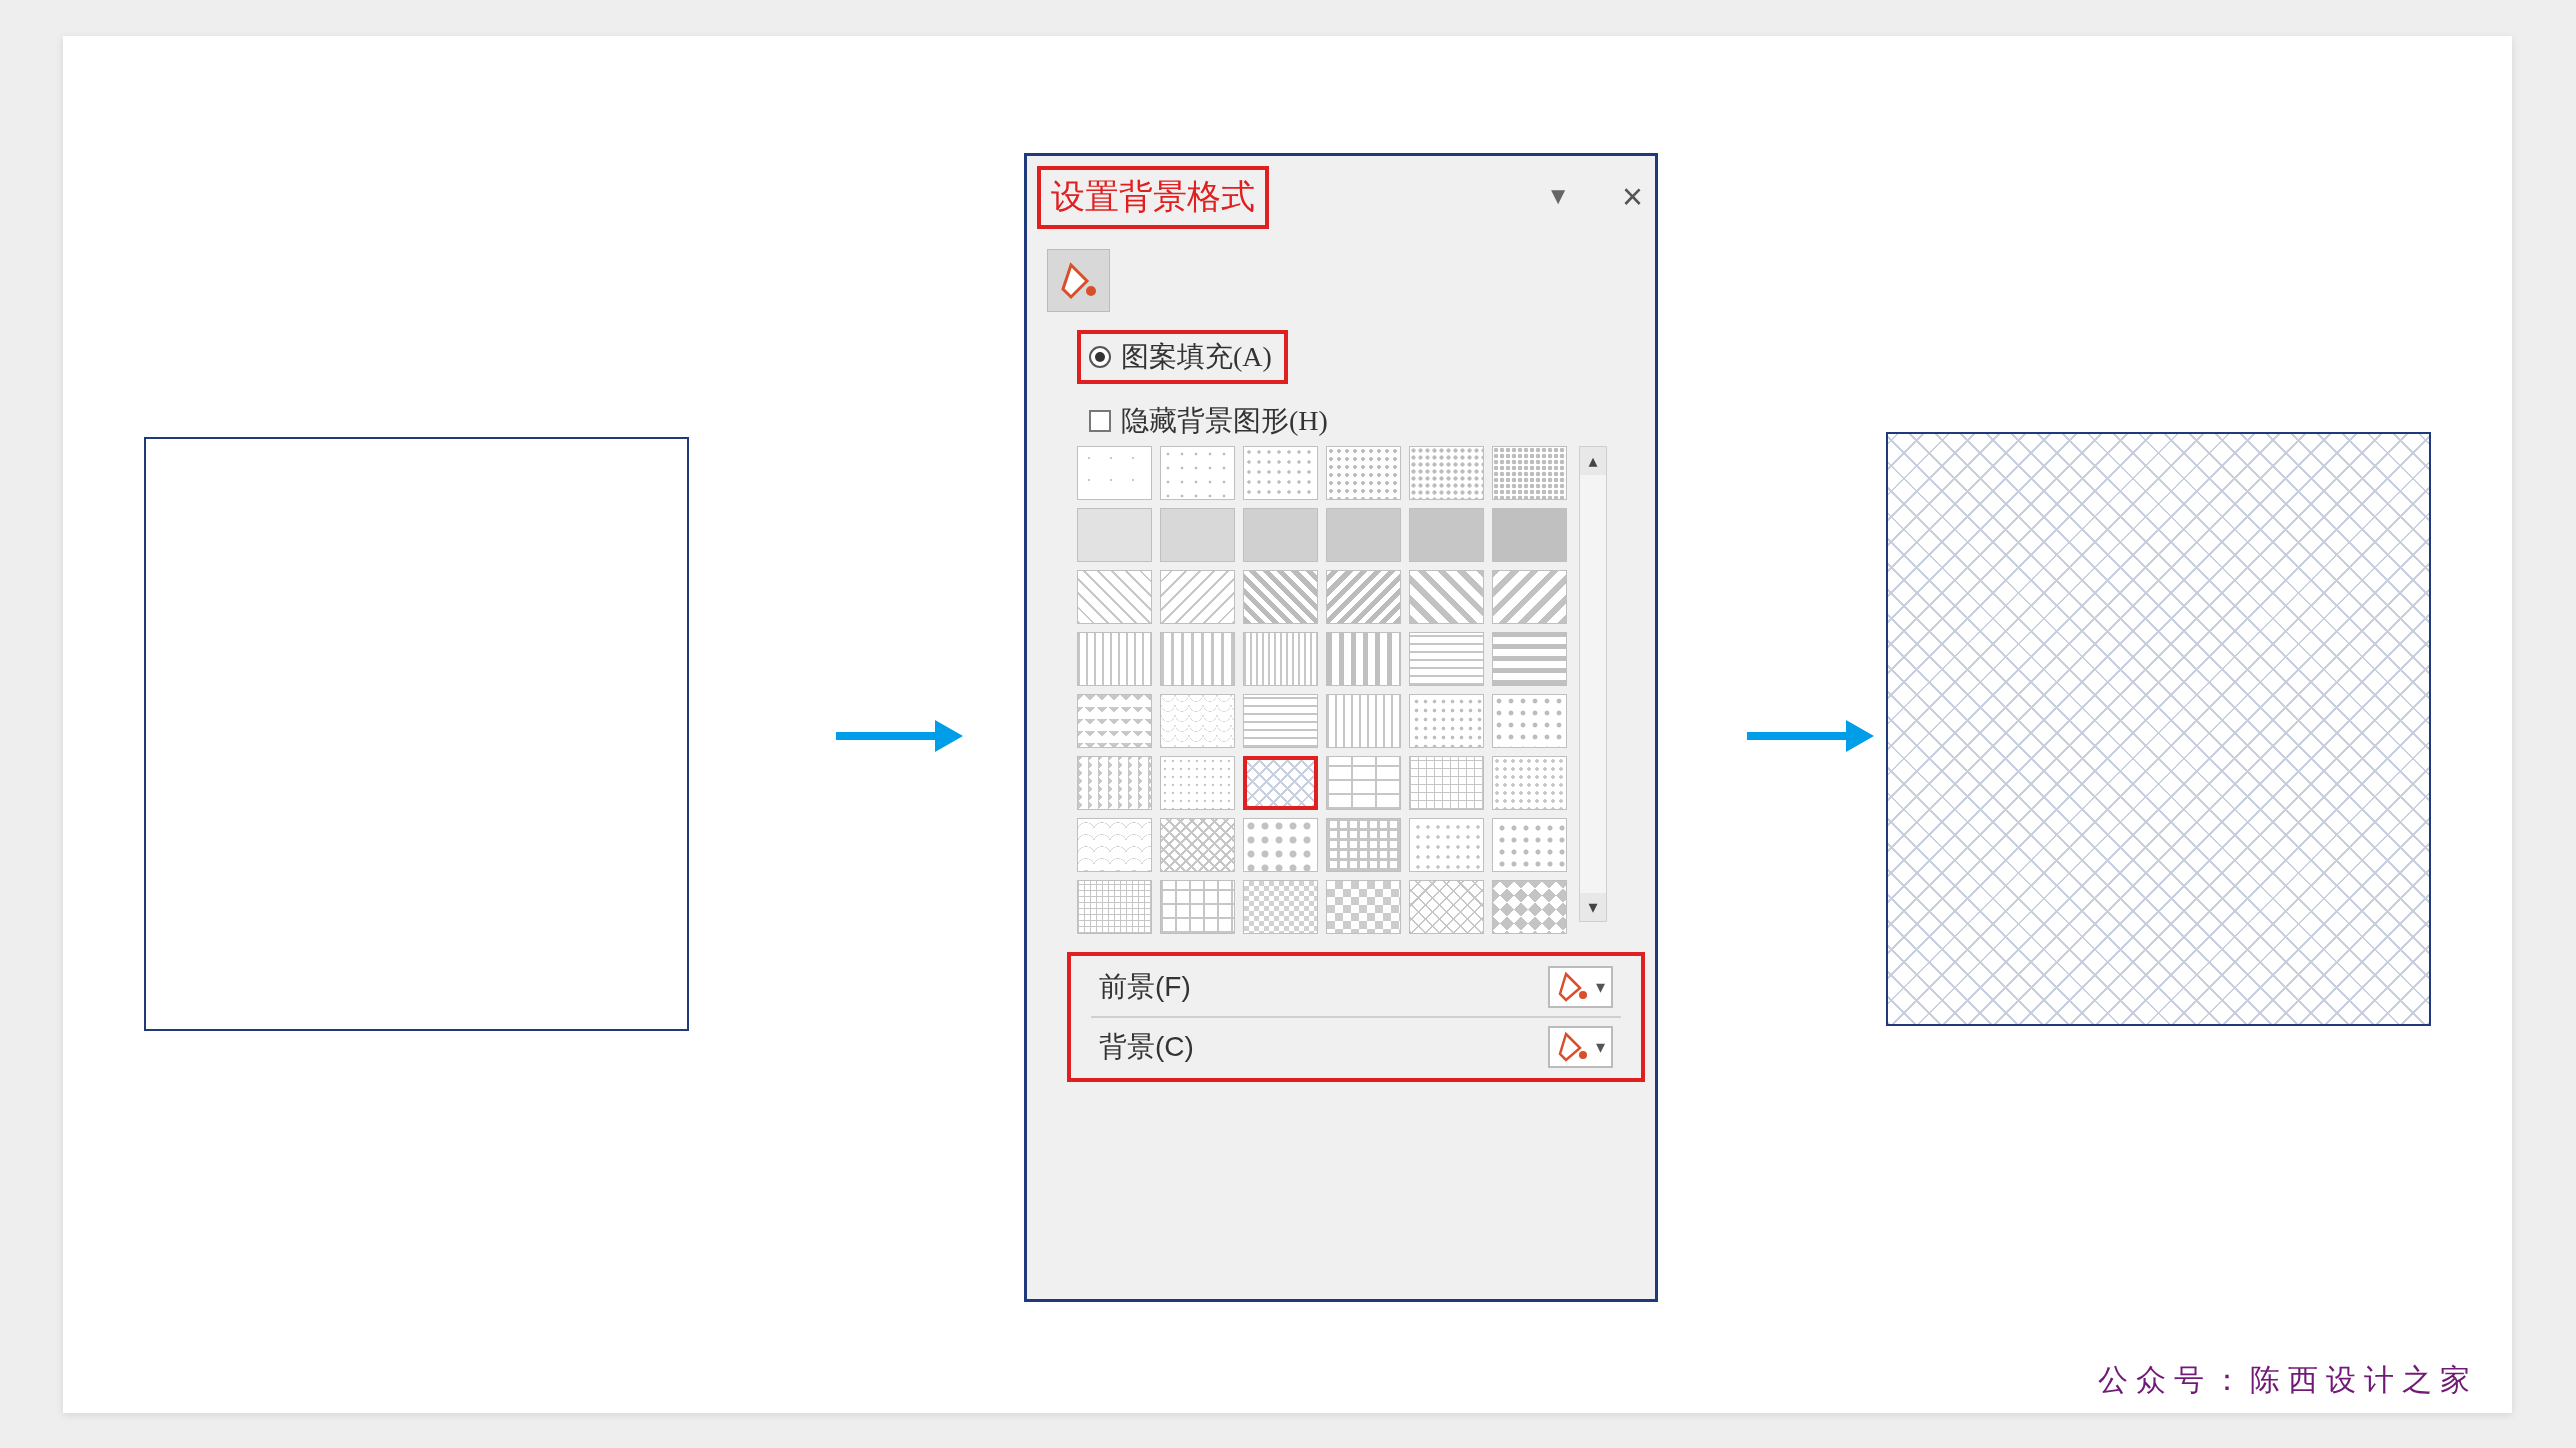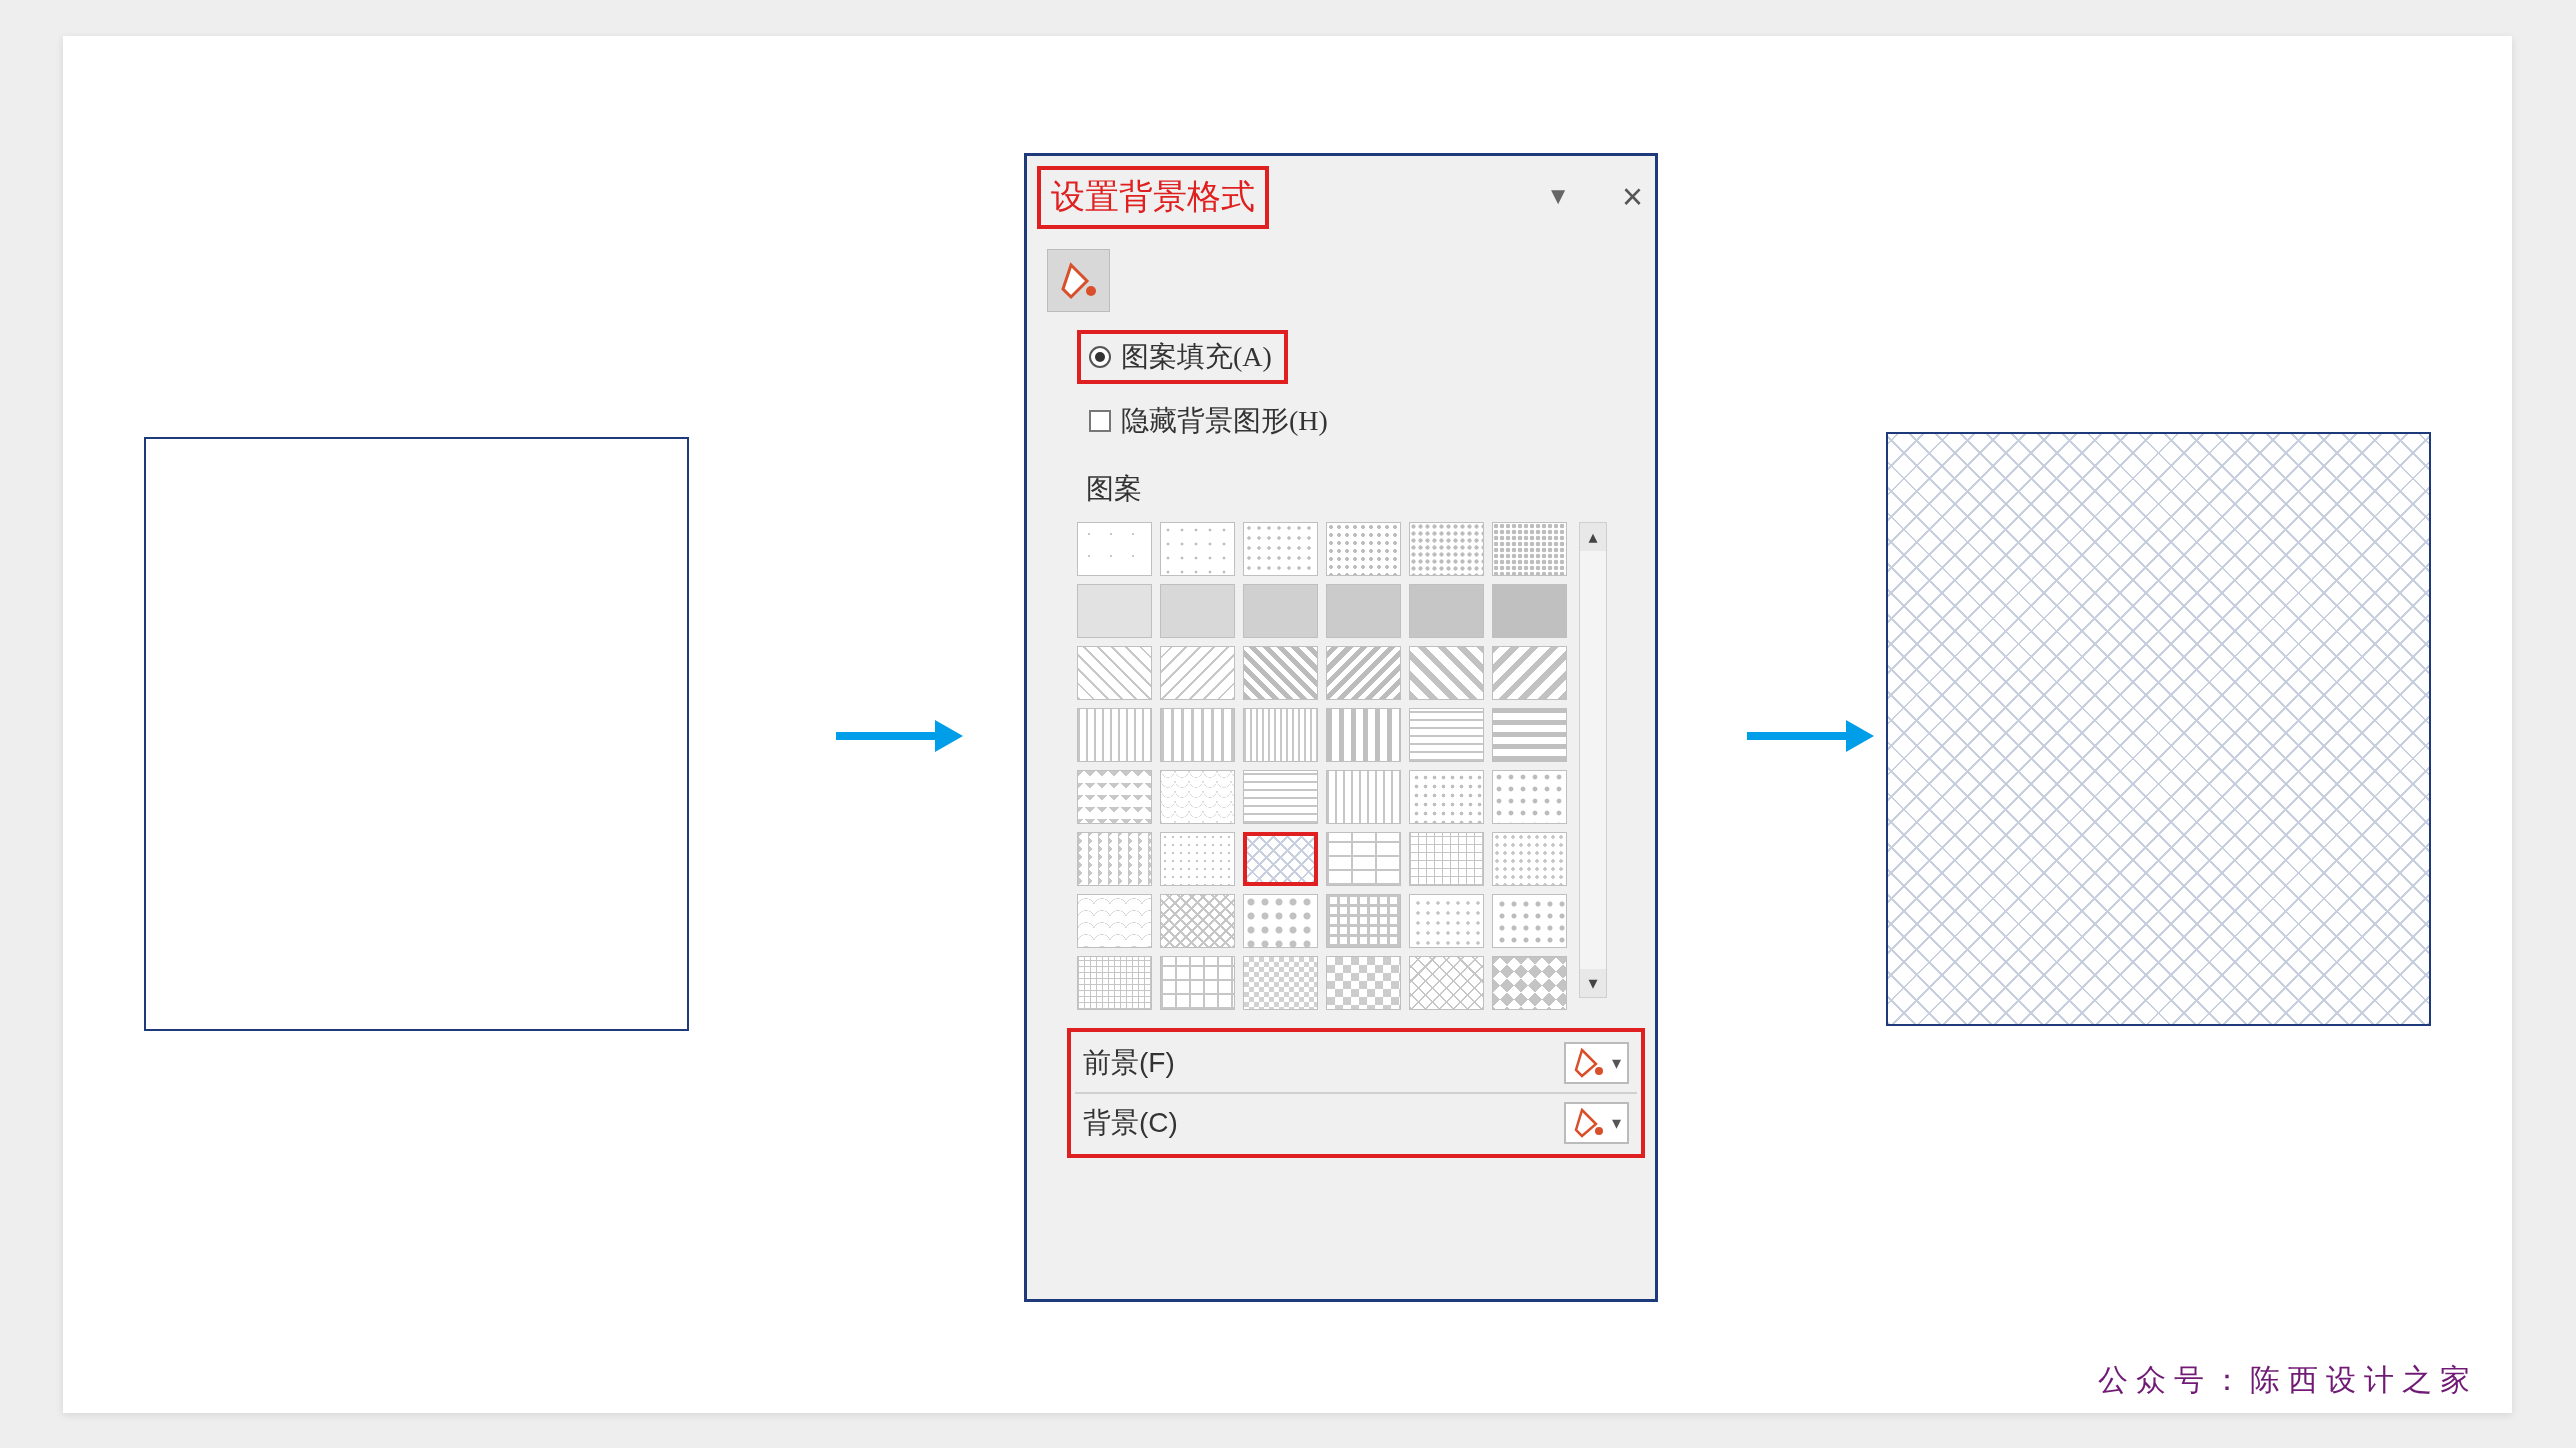--- a/index.html
+++ b/index.html
@@ -211,21 +211,21 @@
     justify-content: center;
     font-size: 18px;
     color: #444;
   }
   .scroll-up { top: 0; }
   .scroll-down { bottom: 0; }
 
   .color-rows {
     margin: 18px 10px 0 40px;
     border: 4px solid #e02020;
-    padding: 2px 4px;
+    padding: 2px 20px;
   }
   .color-row {
     display: flex;
     align-items: center;
     justify-content: space-between;
     padding: 8px 8px;
   }
   .color-row + .color-row {
     border-top: 2px solid #d0d0d0;
     gap: 28px;
@@ -348,21 +348,20 @@
             <span class="inner"></span>
           </span>
         <span>图案填充(A)</span>
       </div>
       <div class="option-row" style="margin-top:12px;">
         <span class="checkbox"></span>
         <span>隐藏背景图形(H)</span>
       </div>
     </div>
 
-    <div class="section-label">图案</div>
 
     <div class="swatch-zone">
       <div class="swatch-grid">
 
         <div class="swatch p-dots-5"></div>
         <div class="swatch p-dots-10"></div>
         <div class="swatch p-dots-20"></div>
         <div class="swatch p-dots-25"></div>
         <div class="swatch p-dots-30"></div>
         <div class="swatch p-dots-40"></div>

